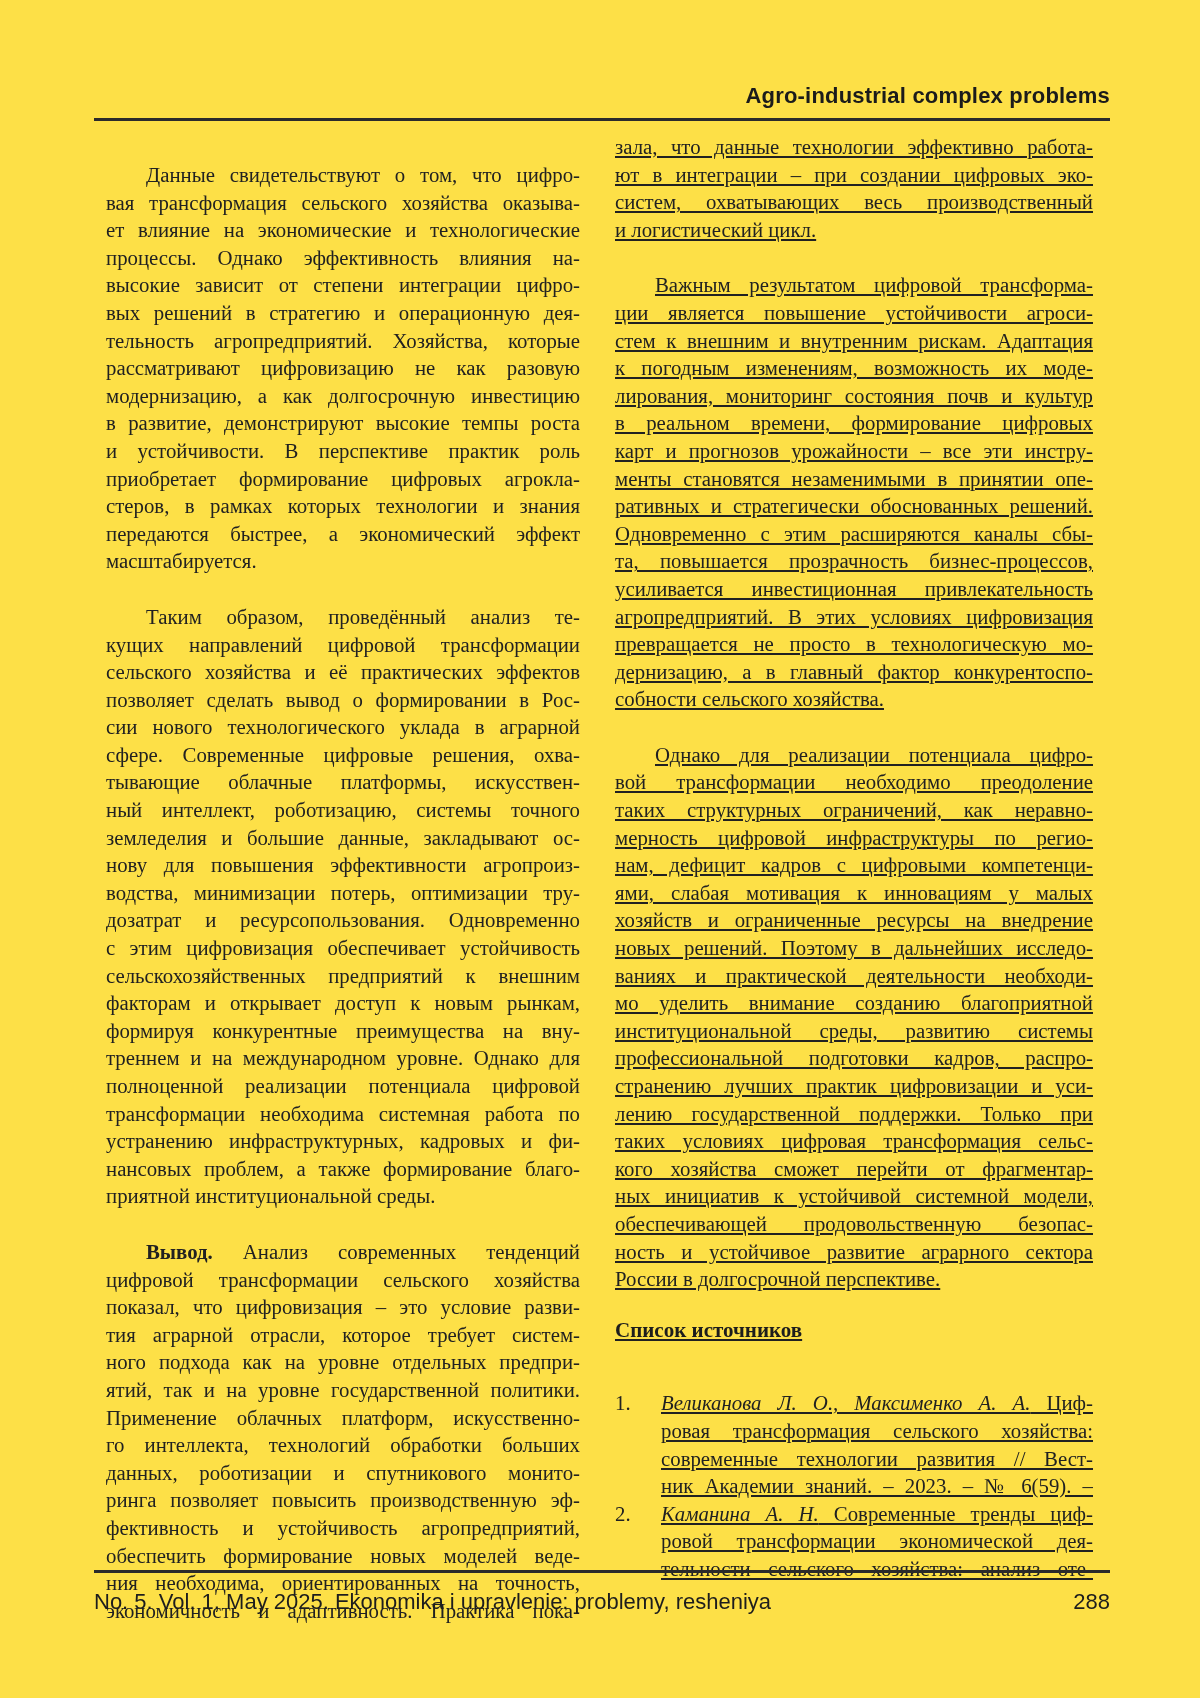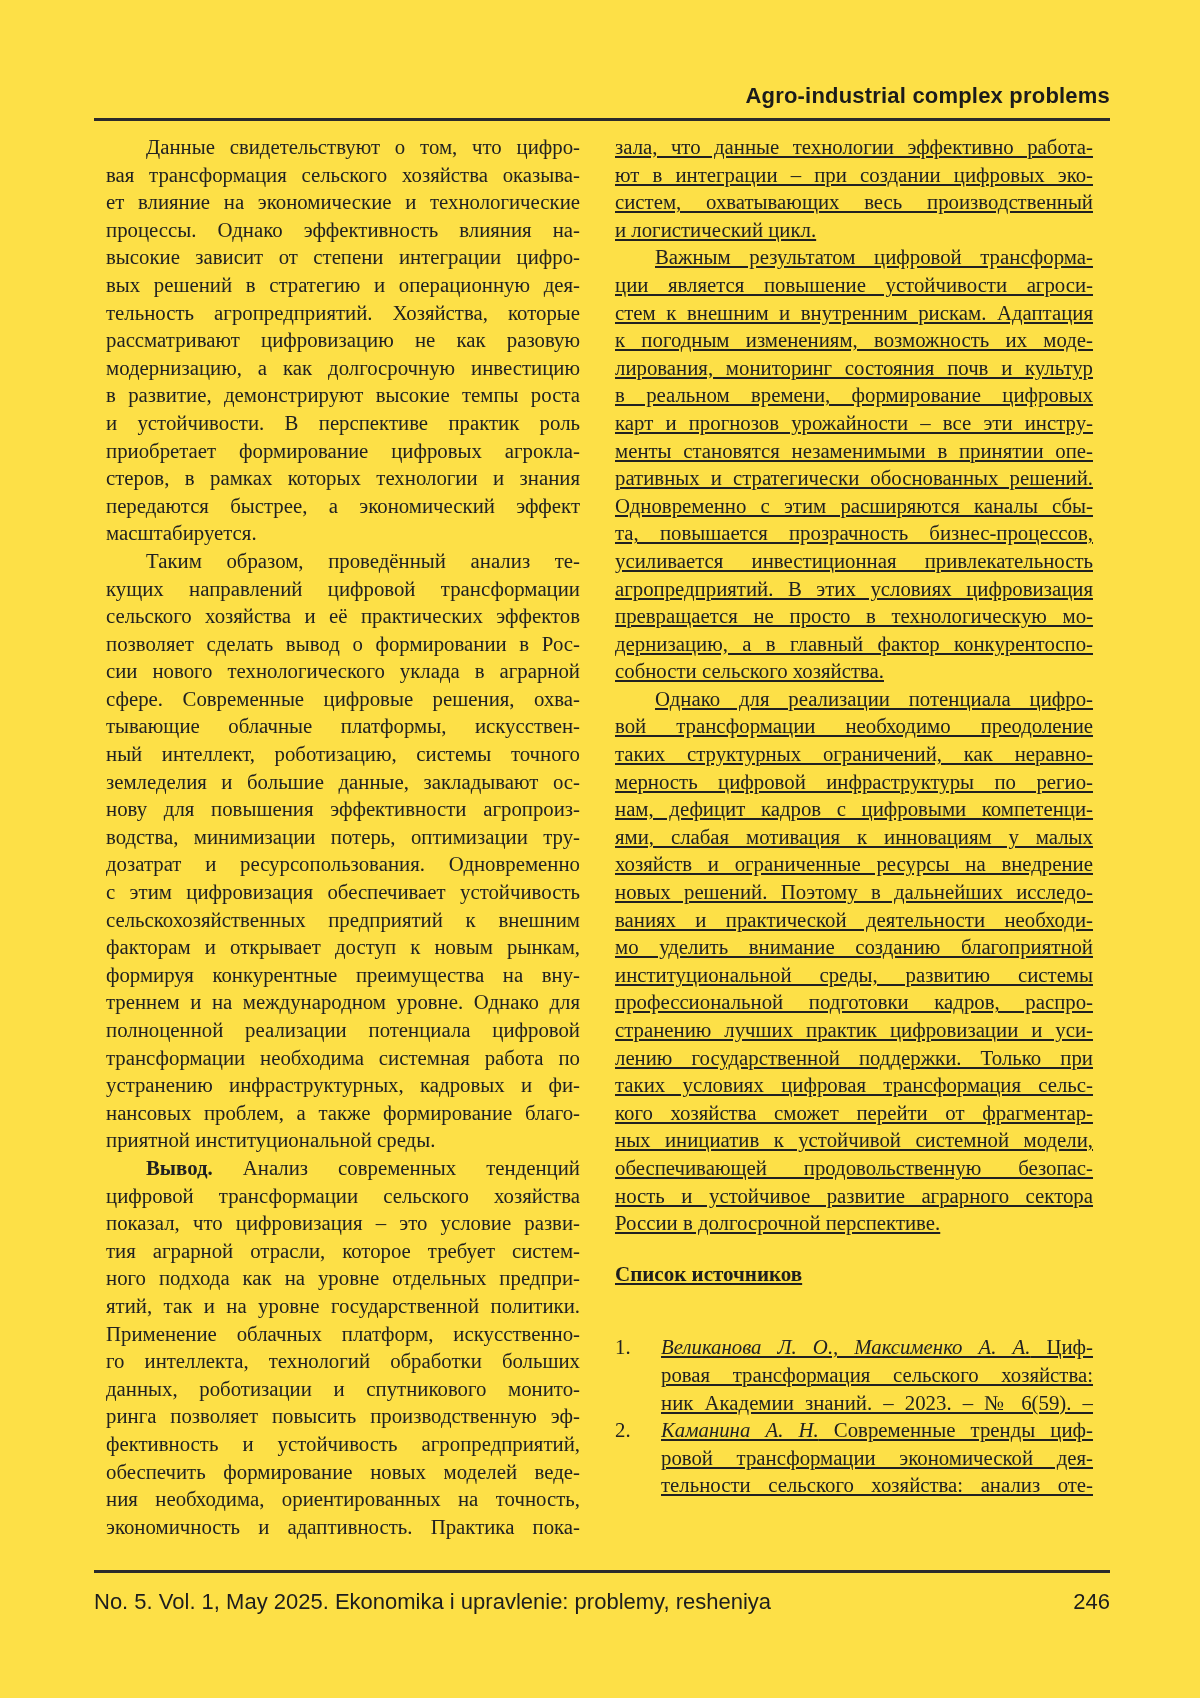--- a/index.html
+++ b/index.html
@@ -29,21 +29,21 @@
   .col-left  { margin-left:12px; width:474px; }
   .col-right { margin-left:35px; width:478px;text-decoration:underline; }
 
   .para { margin:0; }
   .line {
     height:27.6px; line-height:27.6px;
     text-align:justify; text-align-last:justify;
     overflow:hidden; white-space:nowrap;
   }
   .line.last  { text-align-last:left; }
-  .line.first { text-indent:40px; }
+  .line.first { text-indent:40px;margin-top:28px; }
 
   .sources-heading {
     height:27.6px; line-height:27.6px;
     margin:24px 0 45px 0;
     text-align:left; font-weight:bold; font-size:21px;
     color:#1d1d1d;
   }
 
   .ref { position:relative; padding-left:46px; }
   .ref-num { position:absolute; left:0; top:0; height:27.6px; line-height:27.6px; }
@@ -173,32 +173,33 @@
           <div class="line">ных инициатив к устойчивой системной модели,</div>
           <div class="line">обеспечивающей продовольственную безопас-</div>
           <div class="line">ность и устойчивое развитие аграрного сектора</div>
           <div class="line last">России в долгосрочной перспективе.</div>
         </div>
         <div class="sources-heading">Список источников</div>
         <div class="ref">
           <span class="ref-num">1.</span>
           <div class="line"><i>Великанова Л. О., Максименко А. А.</i> Циф-</div>
           <div class="line">ровая трансформация сельского хозяйства:</div>
+          <div class="line">современные технологии развития // Вест-</div>
           <div class="line">ник Академии знаний. – 2023. – № 6(59). –</div>
         </div>
         <div class="ref">
           <span class="ref-num">2.</span>
           <div class="line"><i>Каманина А. Н.</i> Современные тренды циф-</div>
           <div class="line">ровой трансформации экономической дея-</div>
           <div class="line">тельности сельского хозяйства: анализ оте-</div>
         </div>
       </section>
   </main>
 
   <footer class="page-footer">
     <div class="footer-rule"></div>
     <div class="footer-row">
       <span>No. 5. Vol. 1, May 2025. Ekonomika i upravlenie: problemy, resheniya</span>
-      <span>246</span>
+      <span>288</span>
     </div>
   </footer>
 
 </div>
 
 </body></html>

